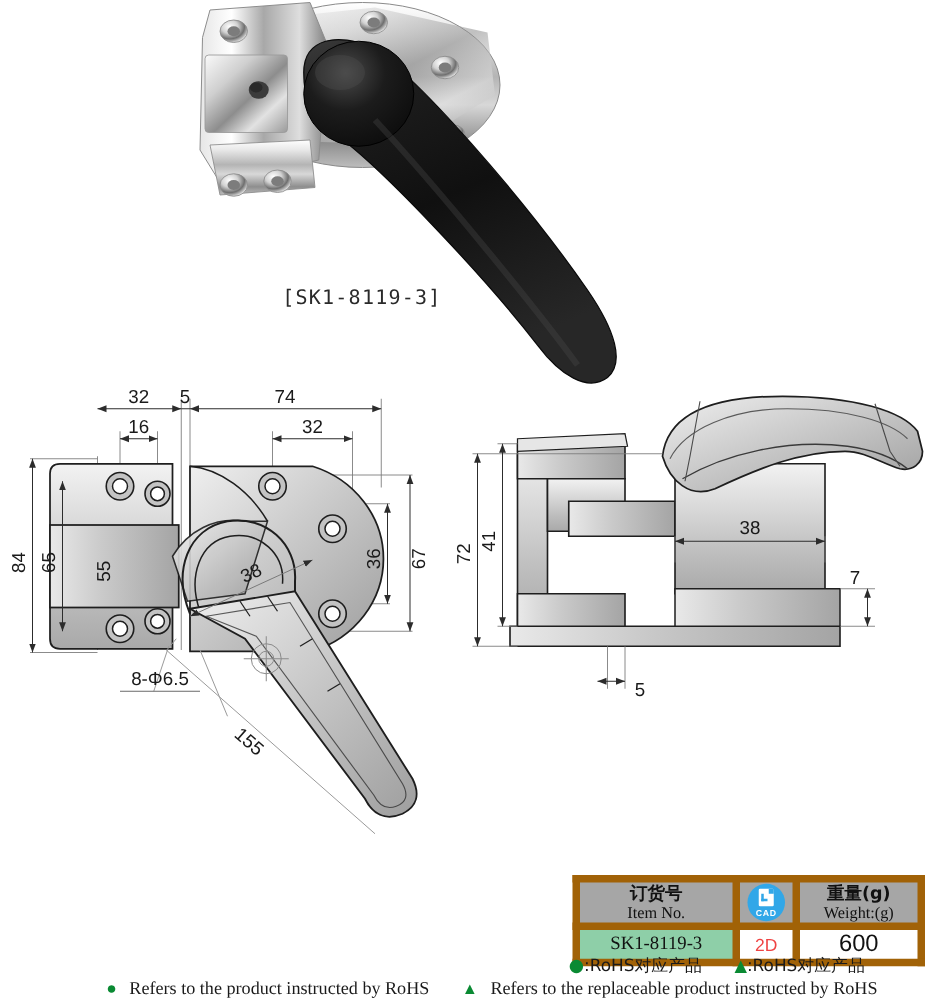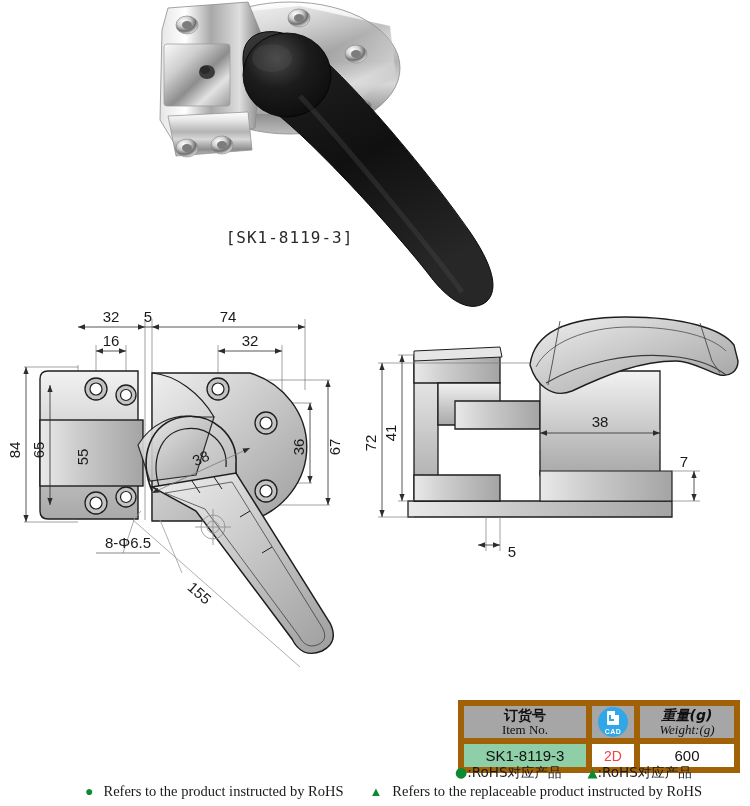--- a/index.html
+++ b/index.html
@@ -72,46 +72,46 @@
   .hdr-en {
     font-family: "Liberation Serif", "DejaVu Serif", serif;
     font-size: 13px;
     display: block;
     color: #111;
   }
   .cell-item {
     width: 128px;
     background: #8ecfa8;
     height: 29px;
-    font-family: Liberation Sans, sans-serif;
+    font-family: Liberation Serif, serif;
     font-size: 15px;
     letter-spacing: 0px;
     color: #111;
     margin-left: 31px;
   }
   .cell-cad {
     width: 48px;
     background: #ffffff;
     height: 29px;
     font-family: "Liberation Sans", sans-serif;
     font-size: 14px;
     color: #ef4444;
     margin-left: 36px;
   }
   .cell-weight {
     width: 100px;
     background: #ffffff;
     height: 29px;
     font-family: "Liberation Sans", sans-serif;
-    font-size: 15px;
+    font-size: 19px;
     color: #111;
   }
   .hdr-item { width: 128px; }
   .hdr-cad  { width: 48px; }
-  .hdr-wt   { width: 100px; font-style: italic; }
+  .hdr-wt   { width: 100px; }
 
   .cad-badge {
     display: inline-block;
     width: 30px; height: 30px;
     border-radius: 50%;
     background: #31a7e8;
     position: relative;
     vertical-align: middle;
   }
   .cad-badge .doc {

